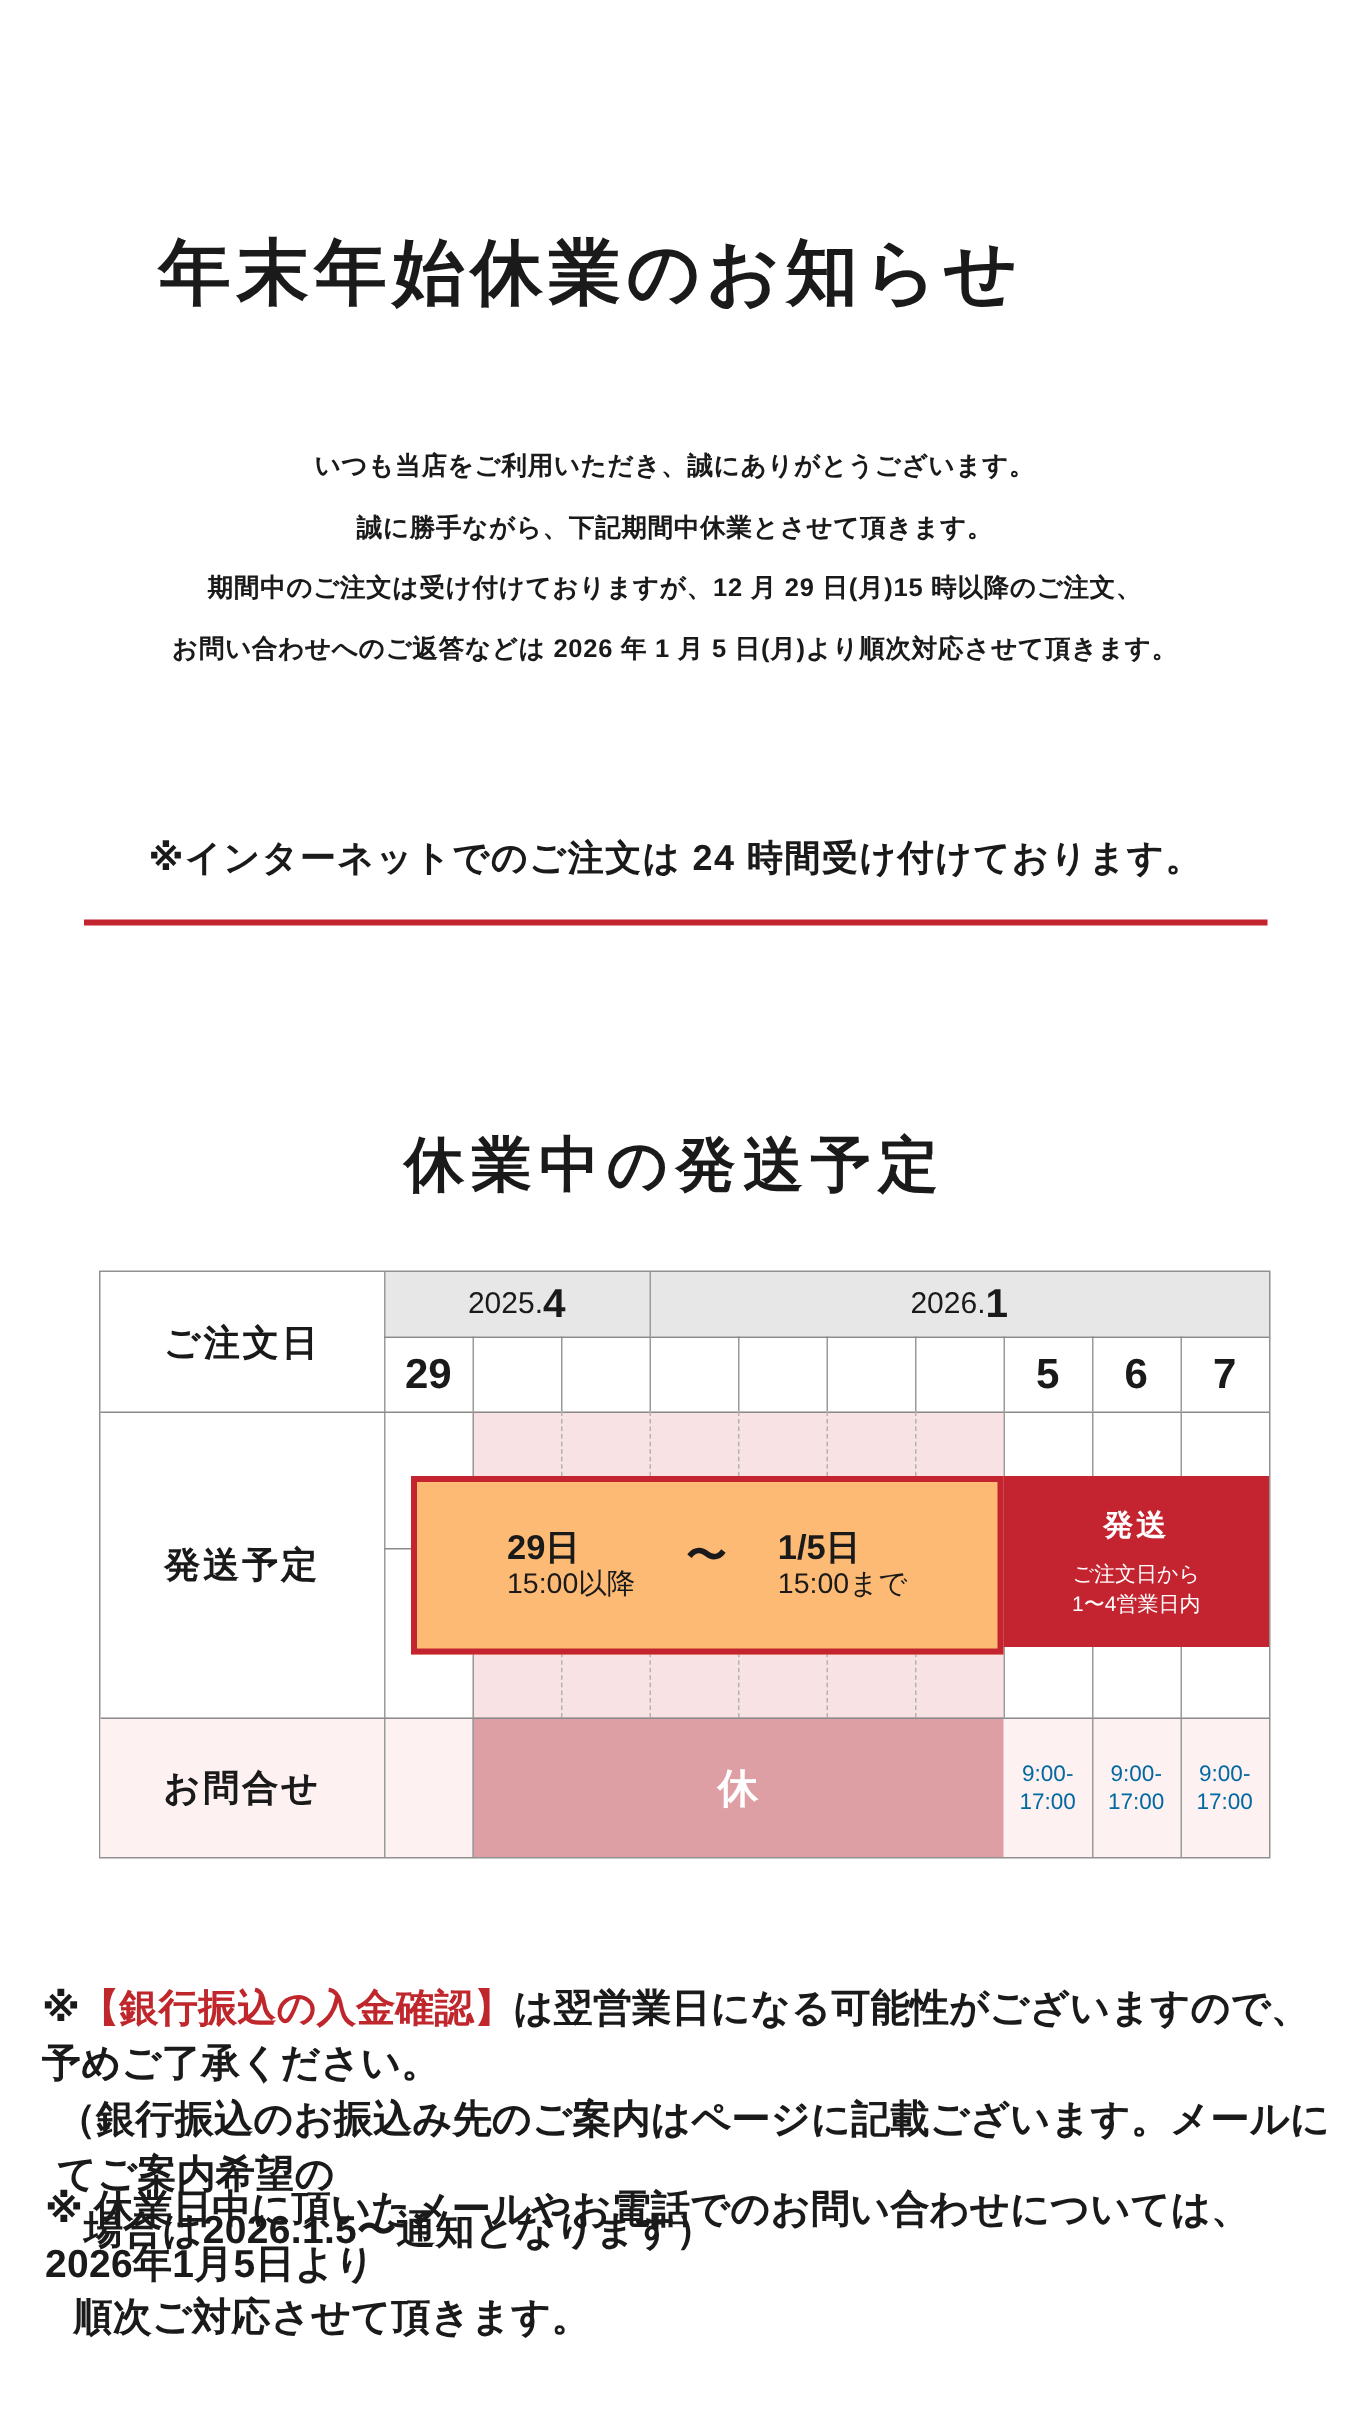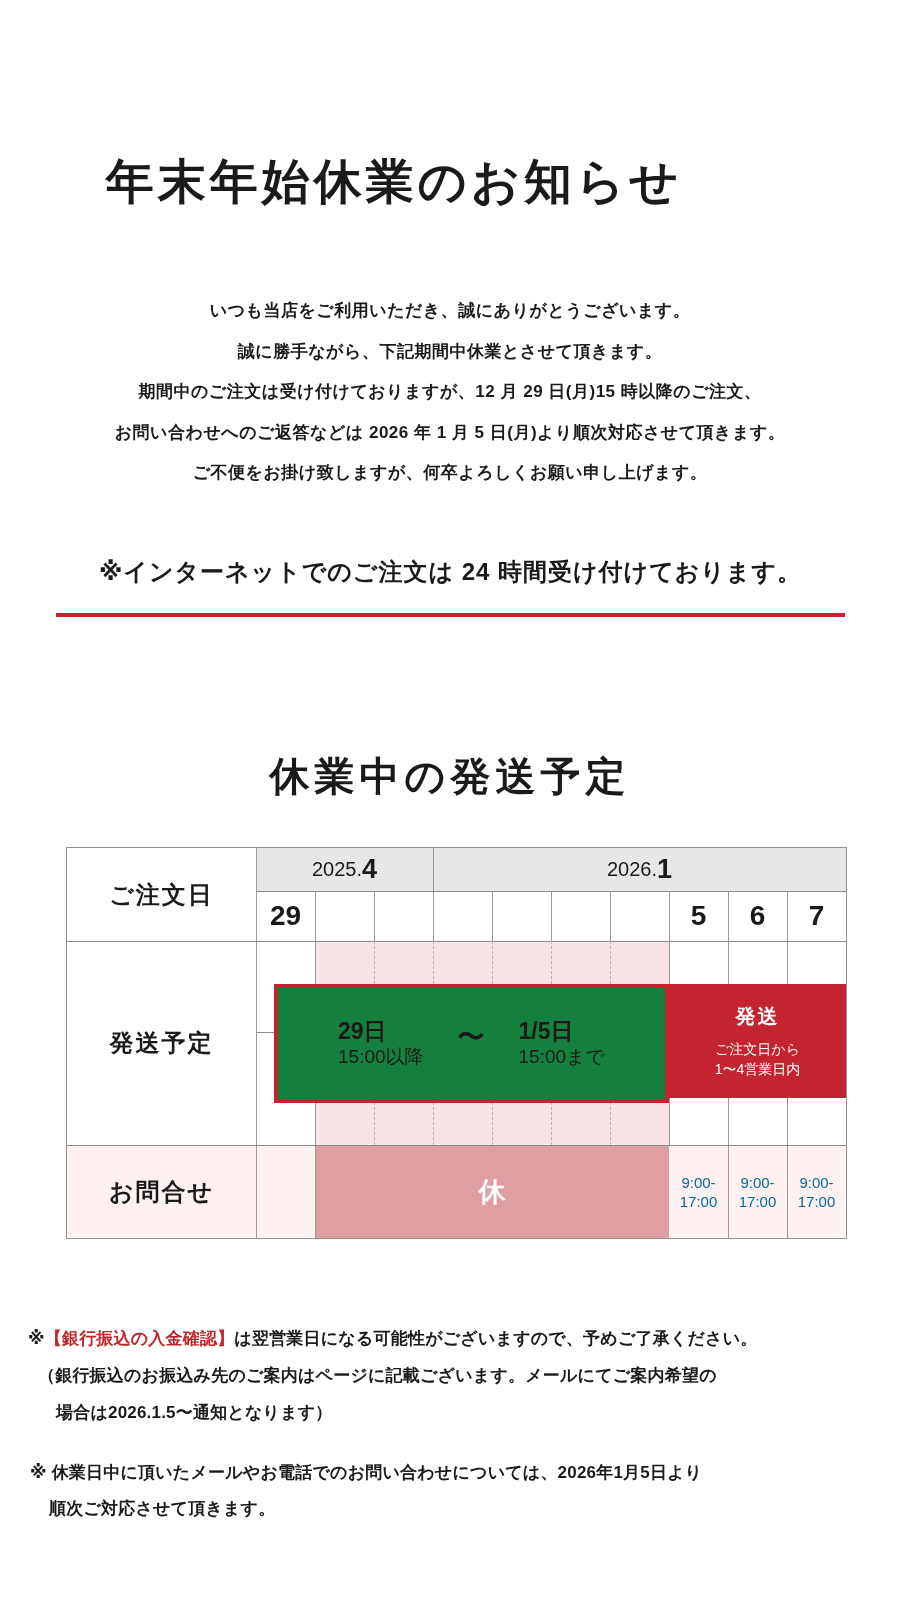--- a/index.html
+++ b/index.html
@@ -32,54 +32,53 @@
   .rlabel{display:flex;align-items:center;justify-content:center;
           font-size:24px;font-weight:bold;letter-spacing:2px;}
   .vline{position:absolute;width:0;border-left:1px solid #9a9a9a;}
   .hline{position:absolute;height:0;border-top:1px solid #8a8a8a;}
   .dline{position:absolute;width:0;border-left:1px dashed #b3b3b3;z-index:1;}
   .pinkzone{position:absolute;background:#f8e2e4;z-index:0;}
   .palerow{position:absolute;background:#fdf1f2;z-index:0;}
   .rose{position:absolute;background:#dd9fa4;z-index:2;display:flex;
         align-items:center;justify-content:center;color:#fff;
         font-size:27px;font-weight:bold;}
-  .closure-box{position:absolute;background:#15803d;border:4px solid #c4242f;z-index:3;
+  .closure-box{position:absolute;background:#fdba74;border:4px solid #c4242f;z-index:3;
                display:flex;align-items:center;justify-content:center;gap:34px;
                box-sizing:border-box;}
   .closure-col{display:flex;flex-direction:column;align-items:flex-start;line-height:26px;}
   .closure-day{font-size:23px;font-weight:bold;}
   .closure-time{font-size:19px;font-weight:normal;}
   .closure-tilde{font-size:27px;font-weight:bold;margin-top:-14px;}
   .ship-badge{position:absolute;background:#c4242f;z-index:3;color:#fff;
               display:flex;flex-direction:column;align-items:center;justify-content:center;}
   .ship-badge .bt{font-size:20px;font-weight:bold;letter-spacing:2px;}
   .ship-badge .bs{font-size:14px;line-height:20px;margin-top:9px;text-align:center;}
   .hours-cell{display:flex;flex-direction:column;align-items:center;justify-content:center;
               font-size:15px;line-height:19px;color:#0369a1;z-index:2;}
 
   
-  .note{font-size:17px;font-weight:bold;letter-spacing:.2px;line-height:37px;}
+  .note{font-size:26px;font-weight:bold;letter-spacing:.2px;line-height:37px;}
   .note .red{color:#c0272d;}
   .note1{left:28px;top:1320px;width:860px;}
   .note1 .l2{margin-left:10px;}
   .note1 .l3{margin-left:28px;}
   .note2{left:30px;top:1454px;width:860px;}
   .note2 .l2{margin-left:19px;font-family:Liberation Mono, monospace;}
 </style>
 </head>
 <body>
 
 <h1 class="abs page-title">年末年始休業のお知らせ</h1>
 
 <div class="abs intro">
   <div>いつも当店をご利用いただき、誠にありがとうございます。</div>
   <div>誠に勝手ながら、下記期間中休業とさせて頂きます。</div>
   <div>期間中のご注文は受け付けておりますが、12 月 29 日(月)15 時以降のご注文、</div>
   <div>お問い合わせへのご返答などは 2026 年 1 月 5 日(月)より順次対応させて頂きます。</div>
-  <div>ご不便をお掛け致しますが、何卒よろしくお願い申し上げます。</div>
 </div>
 
 <div class="abs highlight">※インターネットでのご注文は 24 時間受け付けております。</div>
 
 <h2 class="abs section-title">休業中の発送予定</h2>
 
 <div class="abs cal">
 
   <div class="cell m-head" style="left:189px;top:0;width:177px;height:43px;">
     <span class="yr">2025.</span>

